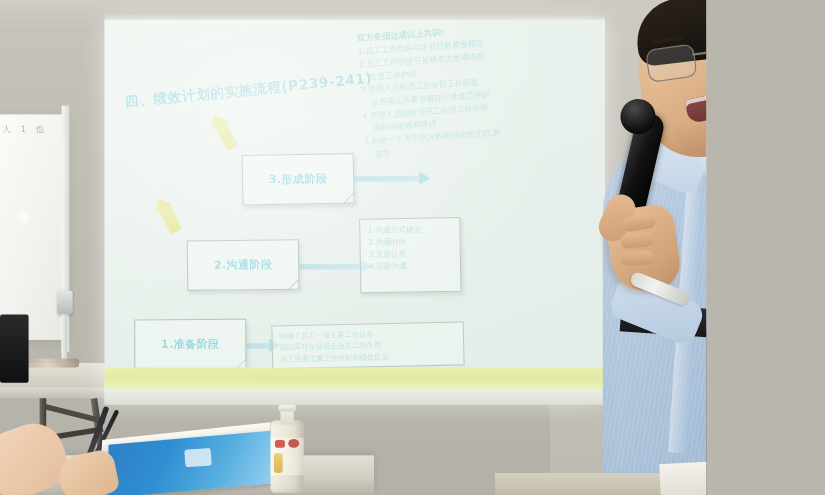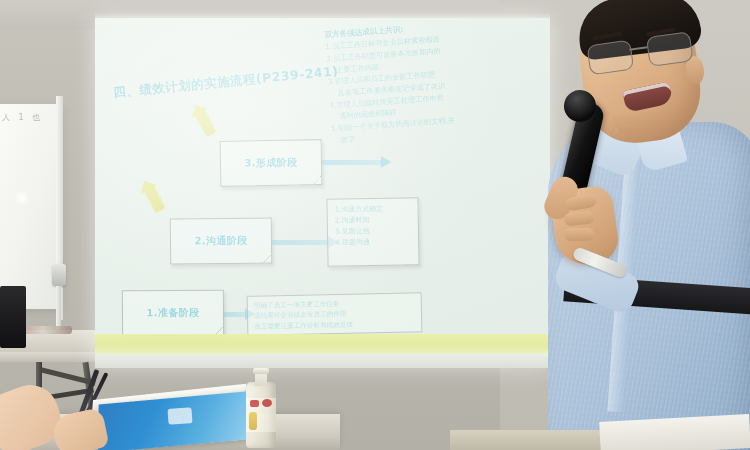--- a/index.html
+++ b/index.html
@@ -1,21 +1,21 @@
 <!DOCTYPE html>
 <html><head>
 <meta charset="utf-8">
 <style>
   html,body{margin:0;padding:0;}
   body{
     width:750px;height:450px;overflow:hidden;
     font-family:"DejaVu Sans","Liberation Sans",sans-serif;
     background:#b9b6ae;
   }
-  .scene{position:relative;width:750px;height:450px;overflow:hidden;}
+  .scene{position:relative;width:642px;height:450px;overflow:hidden;}
 
   
   .wall{
     position:absolute;left:0;top:0;width:750px;height:450px;
     background:linear-gradient(180deg,#c8c5bd 0%,#c2bfb6 22%,#bcb9b0 58%,#b3b0a7 100%);
   }
   .ceiling{
     position:absolute;left:0;top:0;width:750px;height:30px;
     background:linear-gradient(180deg,#cfcdc6 0%,#c4c1b9 100%);
   }

